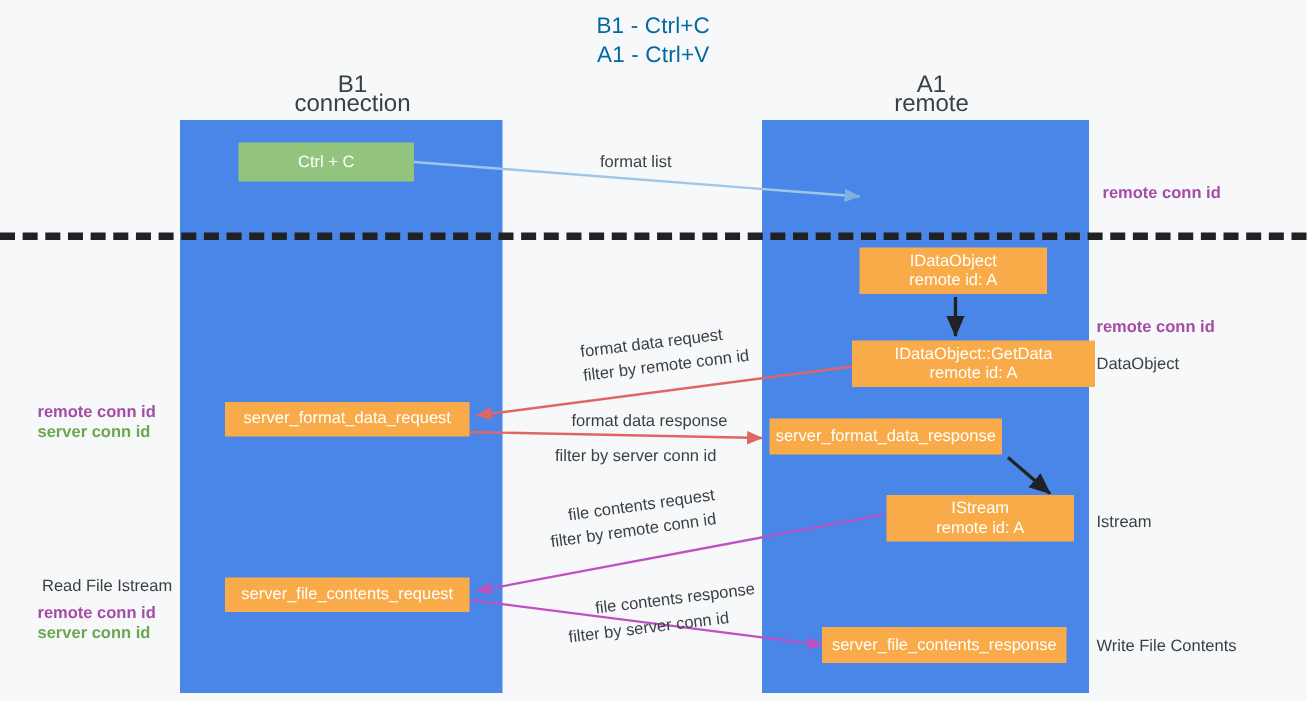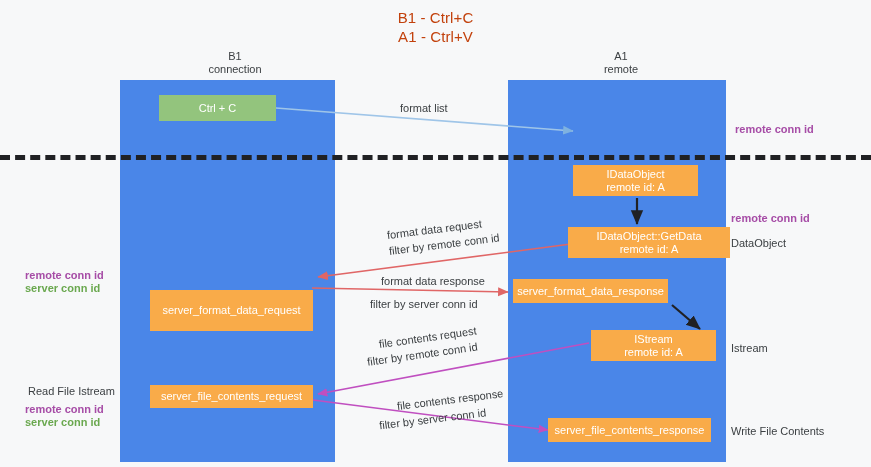--- a/index.html
+++ b/index.html
@@ -8,26 +8,26 @@
     background:#f7f8f9;
     font-family:"Liberation Sans","DejaVu Sans",sans-serif;
     color:#3c4043;
   }
   #stage{position:absolute;inset:0;}
   .abs{position:absolute;}
 
   
   #title{
     left:0;right:0;top:8px;text-align:center;font-size:15px;line-height:19px;
-    color:#c2410c;letter-spacing:.1px;
+    color:#0369a1;letter-spacing:.1px;
   }
 
   
   .lane-head{
-    text-align:center;font-size:11px;line-height:13px;color:#3c4043;
+    text-align:center;font-size:16px;line-height:13px;color:#3c4043;
   }
 
   
   .lane{background:#4a86e8;}
 
   
   .node{
     box-sizing:border-box;display:flex;flex-direction:column;align-items:center;
     justify-content:center;color:#ffffff;font-size:11px;line-height:13px;
     text-align:center;padding:3px 6px;
@@ -113,21 +113,21 @@
     <div>IDataObject</div>
     <div class="l2">remote id: A</div>
   </div>
 
 
   <div class="abs node orange" style="left:568px;top:227px;width:162px;height:31px;">
     <div>IDataObject::GetData</div>
     <div class="l2">remote id: A</div>
   </div>
 
-  <div class="abs node orange" style="left:150px;top:268px;width:163px;height:41px;margin-top:22px;">
+  <div class="abs node orange" style="left:150px;top:268px;width:163px;height:23px;">
     <div>server_format_data_request</div>
   </div>
 
   <div class="abs node orange" style="left:513px;top:279px;width:155px;height:24px;">
     <div>server_format_data_response</div>
   </div>
 
   <div class="abs node orange" style="left:591px;top:330px;width:125px;height:31px;">
     <div>IStream</div>
     <div class="l2">remote id: A</div>

